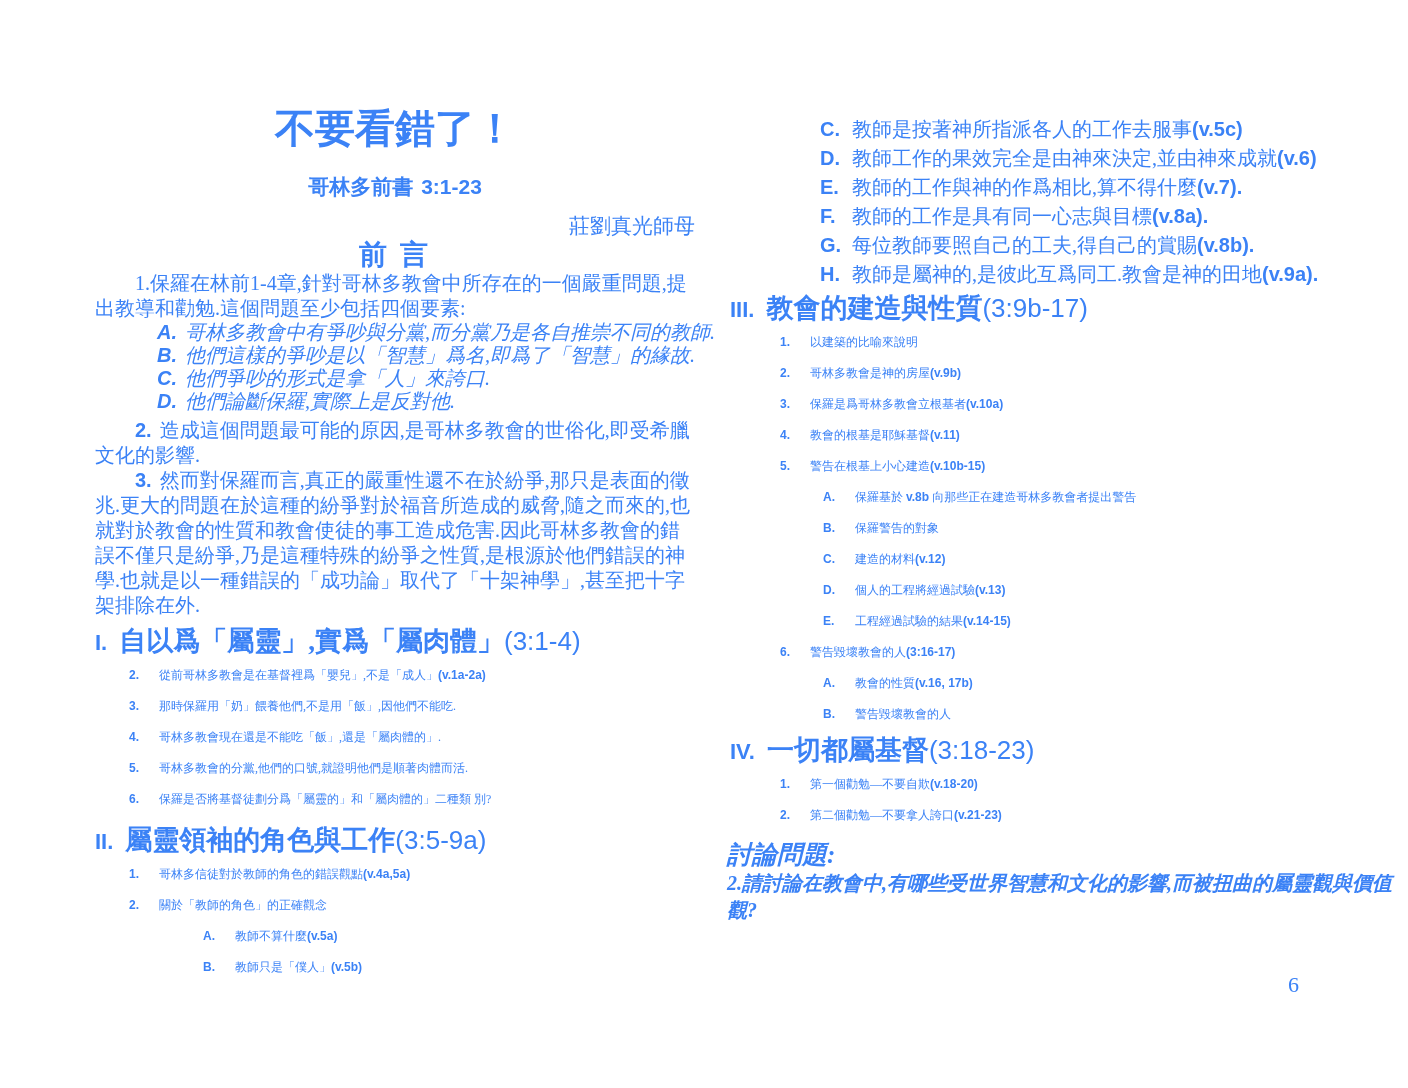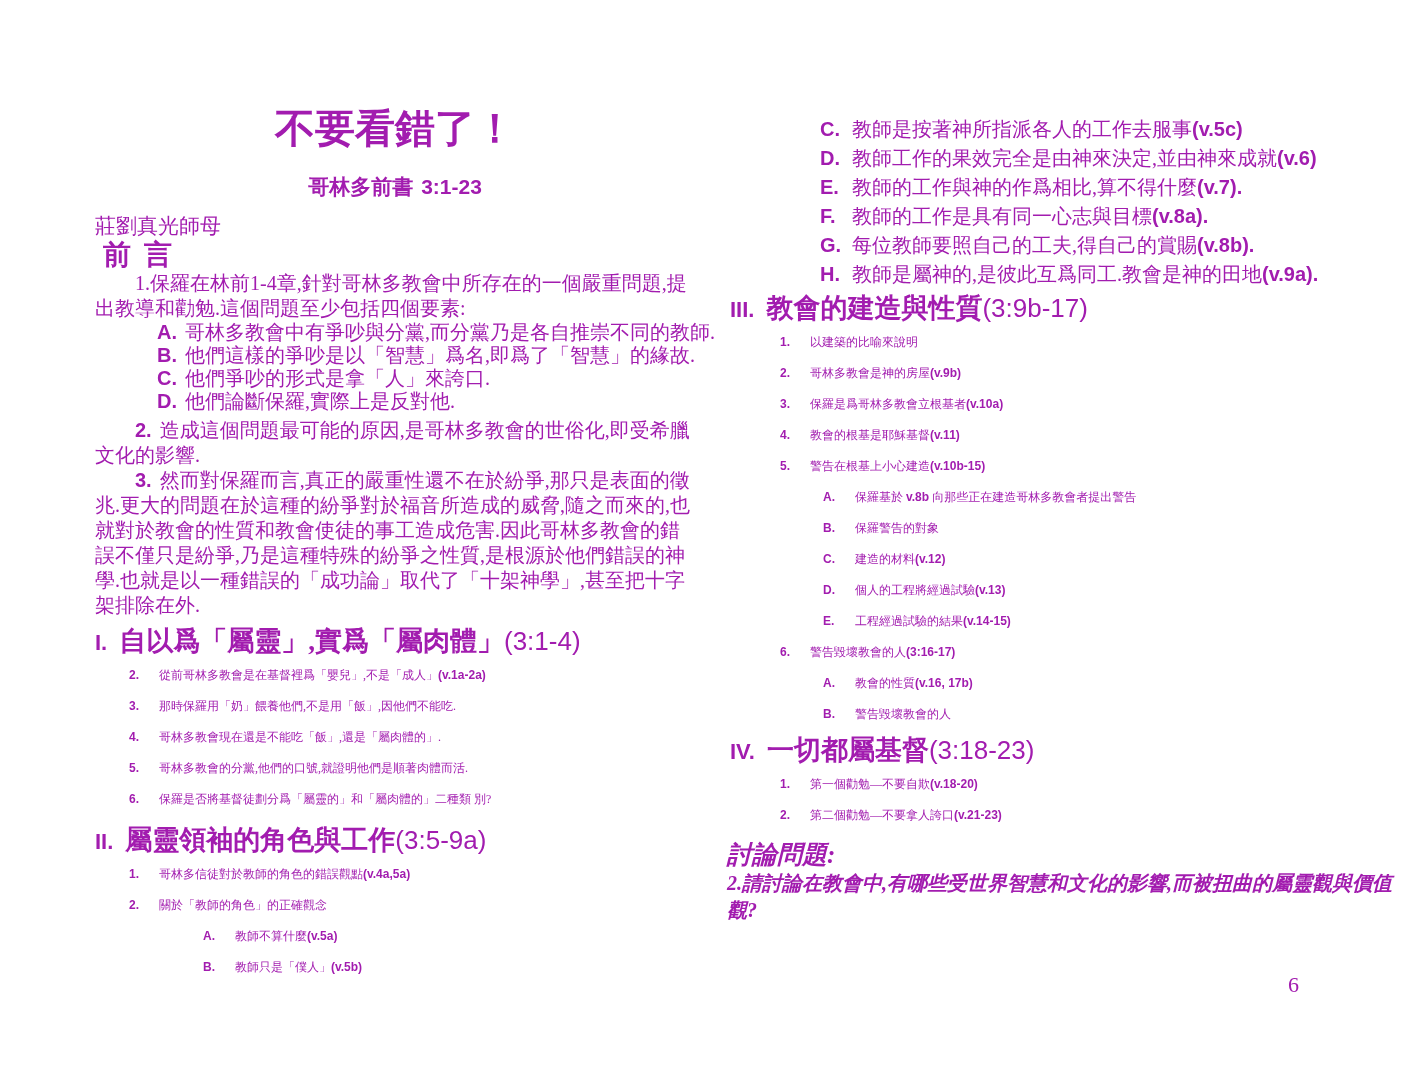--- a/index.html
+++ b/index.html
@@ -1,38 +1,38 @@
 <!DOCTYPE html>
 <html><head>
 <meta charset="utf-8">
 <style>
   html,body{margin:0;padding:0;}
   .page{
     position:relative;
     width:1408px;height:1088px;
-    background:#ffffff;color:#a21caf;
+    background:#ffffff;color:#3b82f6;
     font-family:"Liberation Serif","DejaVu Serif",serif;
     overflow:hidden;
   }
   .col-left{position:absolute;left:95px;top:0;width:600px;}
   .col-right{position:absolute;left:727px;top:16px;width:678px;}
 
   .title{font-size:40px;line-height:48px;font-weight:bold;text-align:center;margin:105px 0 0;}
   .subtitle{font-size:21px;line-height:24px;text-align:center;margin:22px 0 0;font-weight:bold;}
   .subtitle .verses{font-family:"Liberation Sans",sans-serif;font-weight:bold;margin-left:8px;}
-  .author{font-size:21px;line-height:24px;text-align:left;margin:15px 0 0;font-weight:normal;}
+  .author{font-size:21px;line-height:24px;text-align:right;margin:15px 0 0;font-weight:normal;}
 
-  .h-preface{font-size:28px;line-height:30px;font-weight:bold;letter-spacing:3px;margin:2px 8px 1px;}
+  .h-preface{font-size:28px;line-height:30px;font-weight:bold;letter-spacing:3px;margin:2px 0 1px;text-align:center;}
 
   .para{font-size:20px;line-height:25px;margin:0;text-indent:40px;}
   .para .pnum{font-family:"Liberation Sans",sans-serif;font-weight:bold;margin-right:8px;}
   .mt5{margin-top:5px;}
   .mt1{margin-top:1px;}
 
-  .abc-item{font-size:20px;line-height:23px;padding-left:62px;white-space:nowrap;}
+  .abc-item{font-size:20px;line-height:23px;padding-left:62px;white-space:nowrap;font-style:italic;}
   .abc-item .label{width:28px;}
 
   .label{display:inline-block;font-family:"Liberation Sans",sans-serif;font-weight:bold;}
   .vref{font-family:"Liberation Sans",sans-serif;font-weight:bold;}
 
   .sec-head{font-size:27px;line-height:32px;font-weight:bold;margin:0;white-space:nowrap;}
   .sec-head .numeral{font-family:"Liberation Sans",sans-serif;font-size:22px;margin-right:12px;}
   .sec-head .href{font-family:"Liberation Sans",sans-serif;font-size:26px;font-weight:normal;}
   .sh1{margin-top:7px;}
   .sh2{margin-top:14px;}

